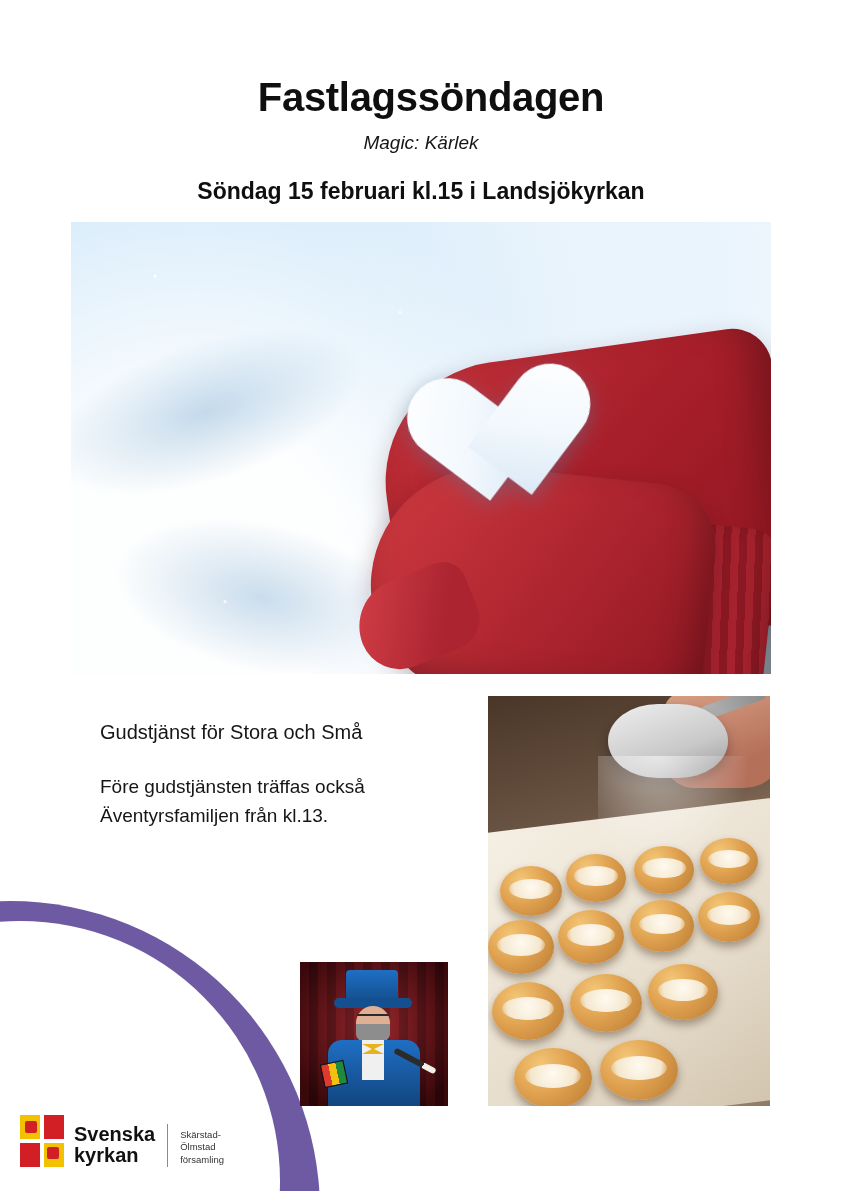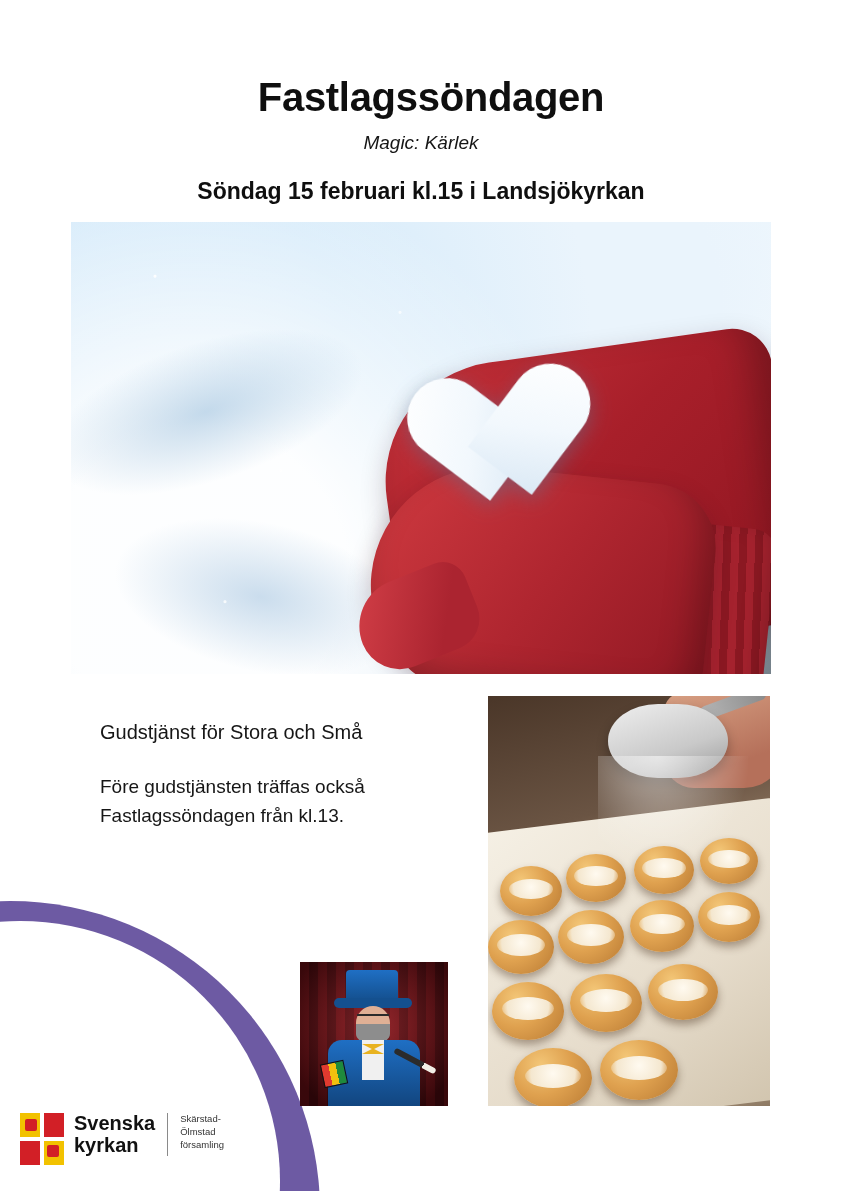--- a/index.html
+++ b/index.html
@@ -399,21 +399,21 @@
     transform: rotate(28deg);
     border-radius: 3px;
   }
 
   
   .footer-logo {
     position: absolute;
     left: 20px;
     bottom: 24px;
     display: flex;
-    align-items: flex-start;
+    align-items: flex-end;
     height: 54px;
   }
   .crest {
     width: 44px;
     height: 52px;
     position: relative;
     margin-right: 10px;
   }
   .crest .q1, .crest .q2, .crest .q3, .crest .q4 {
     position: absolute;
@@ -482,21 +482,21 @@
     <div class="cuff-right"></div>
     <div class="mitten-right"></div>
     <div class="cuff-left"></div>
     <div class="mitten-left"></div>
     <div class="mitten-thumb"></div>
     <div class="snow-heart"></div>
   </div>
 
   <div class="body-text">
     <div class="body-lead">Gudstjänst för Stora och Små</div>
-    <div class="body-para">Före gudstjänsten träffas också Fastlagssöndagen från kl.13.</div>
+    <div class="body-para">Före gudstjänsten träffas också Äventyrsfamiljen från kl.13.</div>
   </div>
 
   <div class="semlor">
     <div class="table"></div>
     <div class="tray"></div>
     <div class="arm"></div>
     <div class="sieve-handle"></div>
     <div class="sieve"></div>
     <div class="dust"></div>
 

